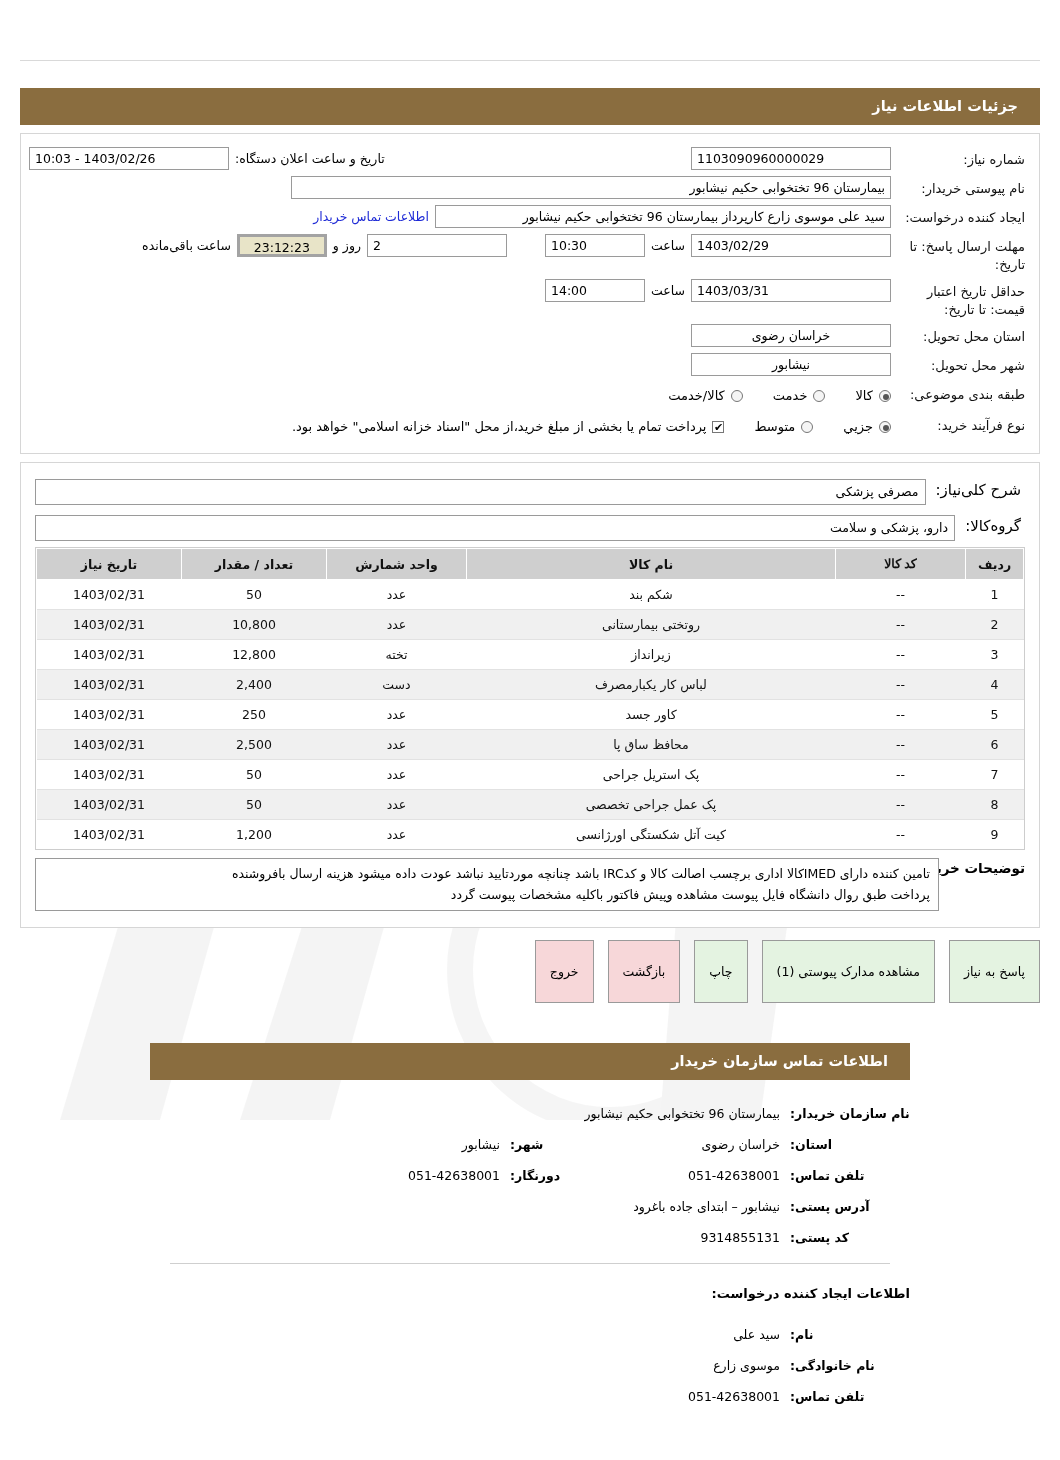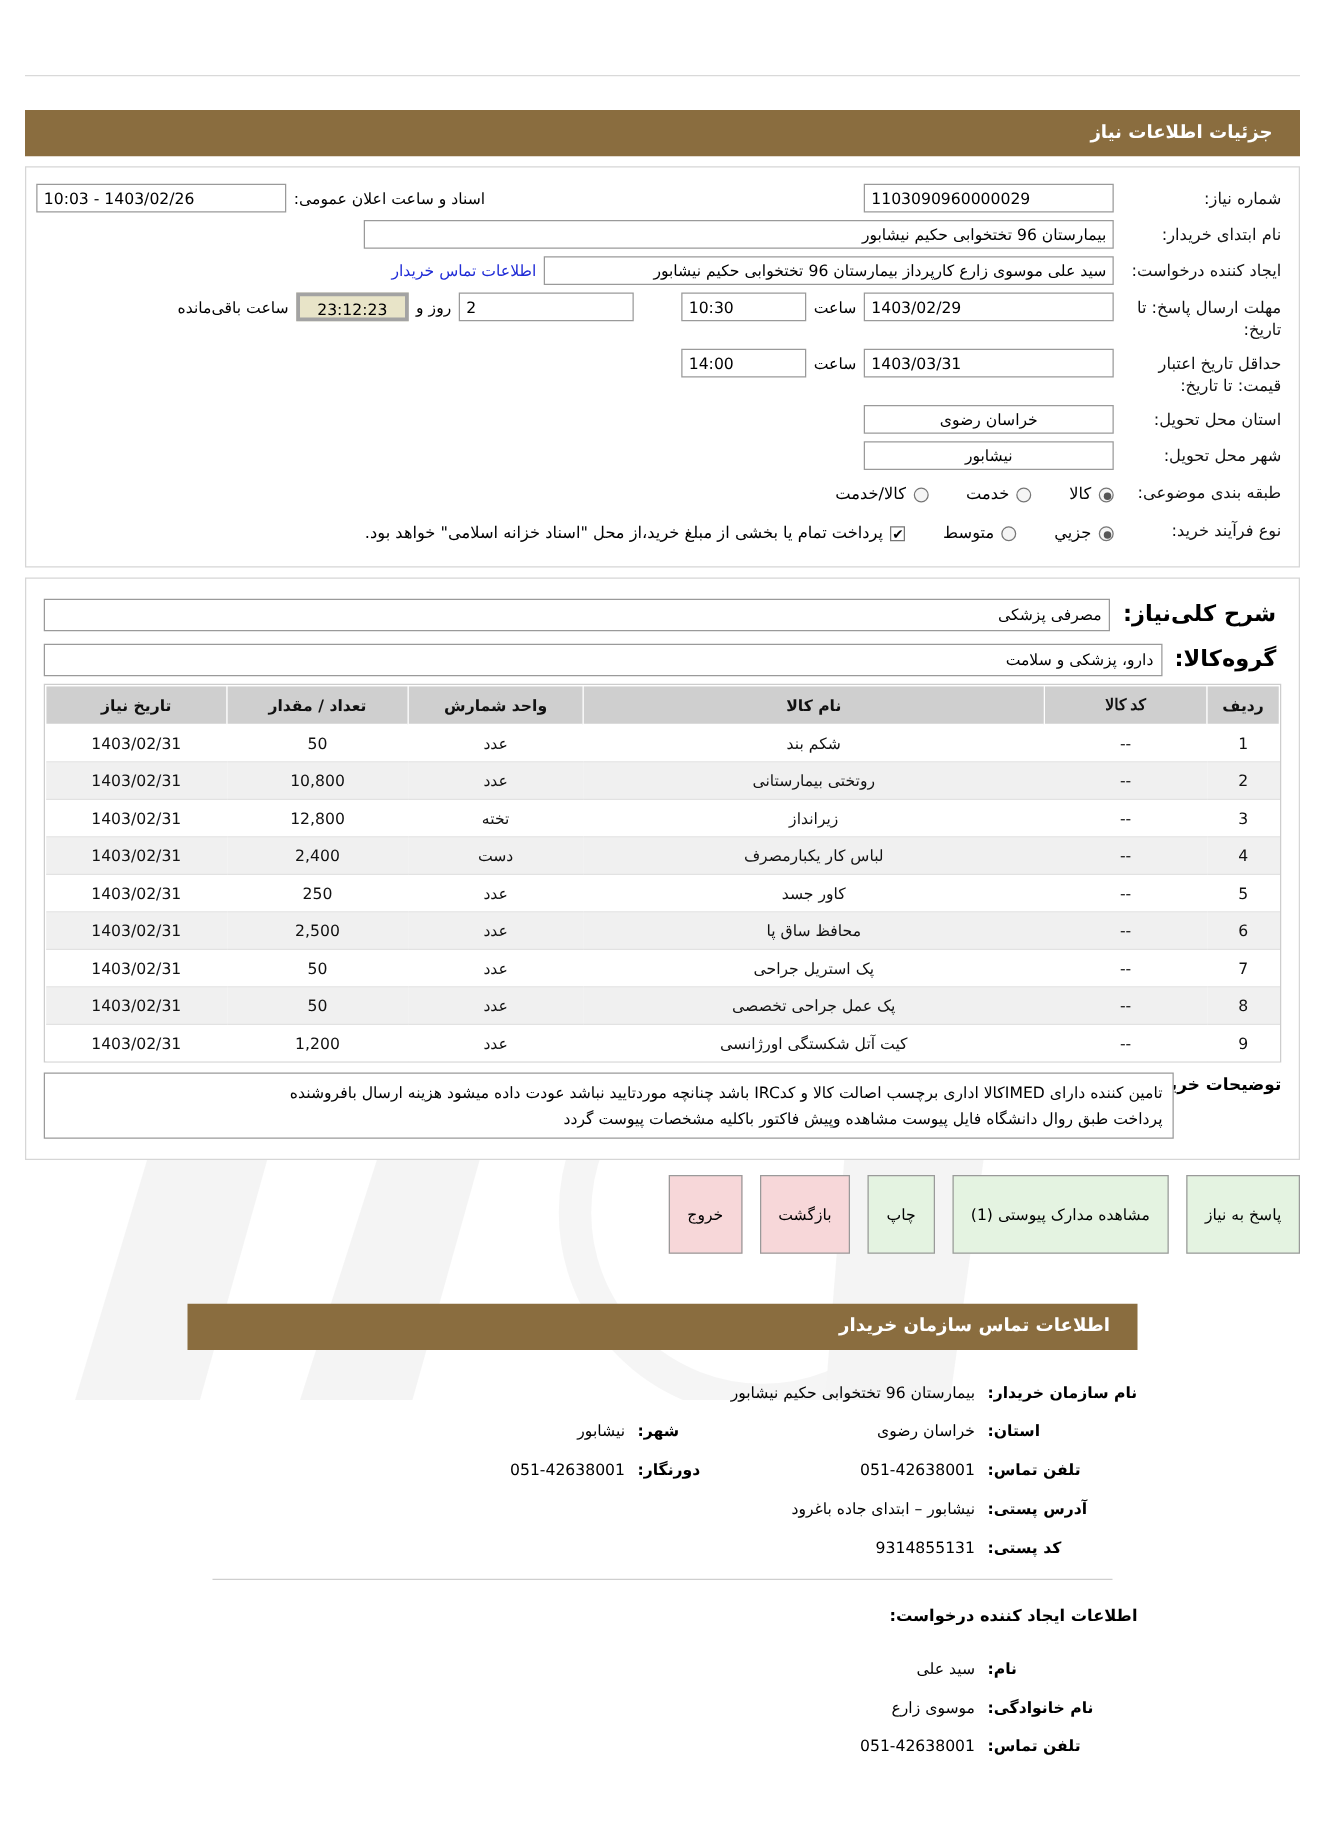--- a/index.html
+++ b/index.html
@@ -158,21 +158,21 @@
     text-align: center;
     color: #000;
   }
 
   
   .gen-row {
     display: flex; align-items: flex-start;
     padding: 8px 4px 2px 4px;
   }
   .gen-lbl {
-    font-weight: bold; font-size: 18px;
+    font-weight: normal; font-size: 15px;
     white-space: nowrap;
     padding: 2px 4px 0 10px;
   }
   .gen-fld {
     border: 1px solid #9a9a9a;
     flex: 1;
     height: 26px;
     line-height: 24px;
     font-size: 12.5px;
     padding: 0 6px;
@@ -314,26 +314,26 @@
     <div class="sec-bar">
       <span>جزئیات اطلاعات نیاز</span>
     </div>
 
     <div class="block" style="padding:10px 8px 12px 8px;">
 
       <div class="row">
         <div class="lbl">شماره نیاز:</div>
         <div class="fld num w-need">1103090960000029</div>
         <div style="flex:1"></div>
-        <div class="inline-txt">اسناد و ساعت اعلان عمومی:</div>
+        <div class="inline-txt">تاریخ و ساعت اعلان دستگاه:</div>
         <div class="fld num w-date">10:03 - 1403/02/26</div>
       </div>
 
       <div class="row">
-        <div class="lbl">نام ابتدای خریدار:</div>
+        <div class="lbl">نام پیوستی خریدار:</div>
         <div class="fld w-org">بیمارستان 96 تختخوابی حکیم نیشابور</div>
       </div>
 
       <div class="row">
         <div class="lbl">ایجاد کننده درخواست:</div>
         <div class="fld w-creator">سید علی  موسوی زارع کارپرداز بیمارستان 96 تختخوابی حکیم نیشابور</div>
         <a class="link-blue">اطلاعات تماس خریدار</a>
       </div>
 
       <div class="row">

